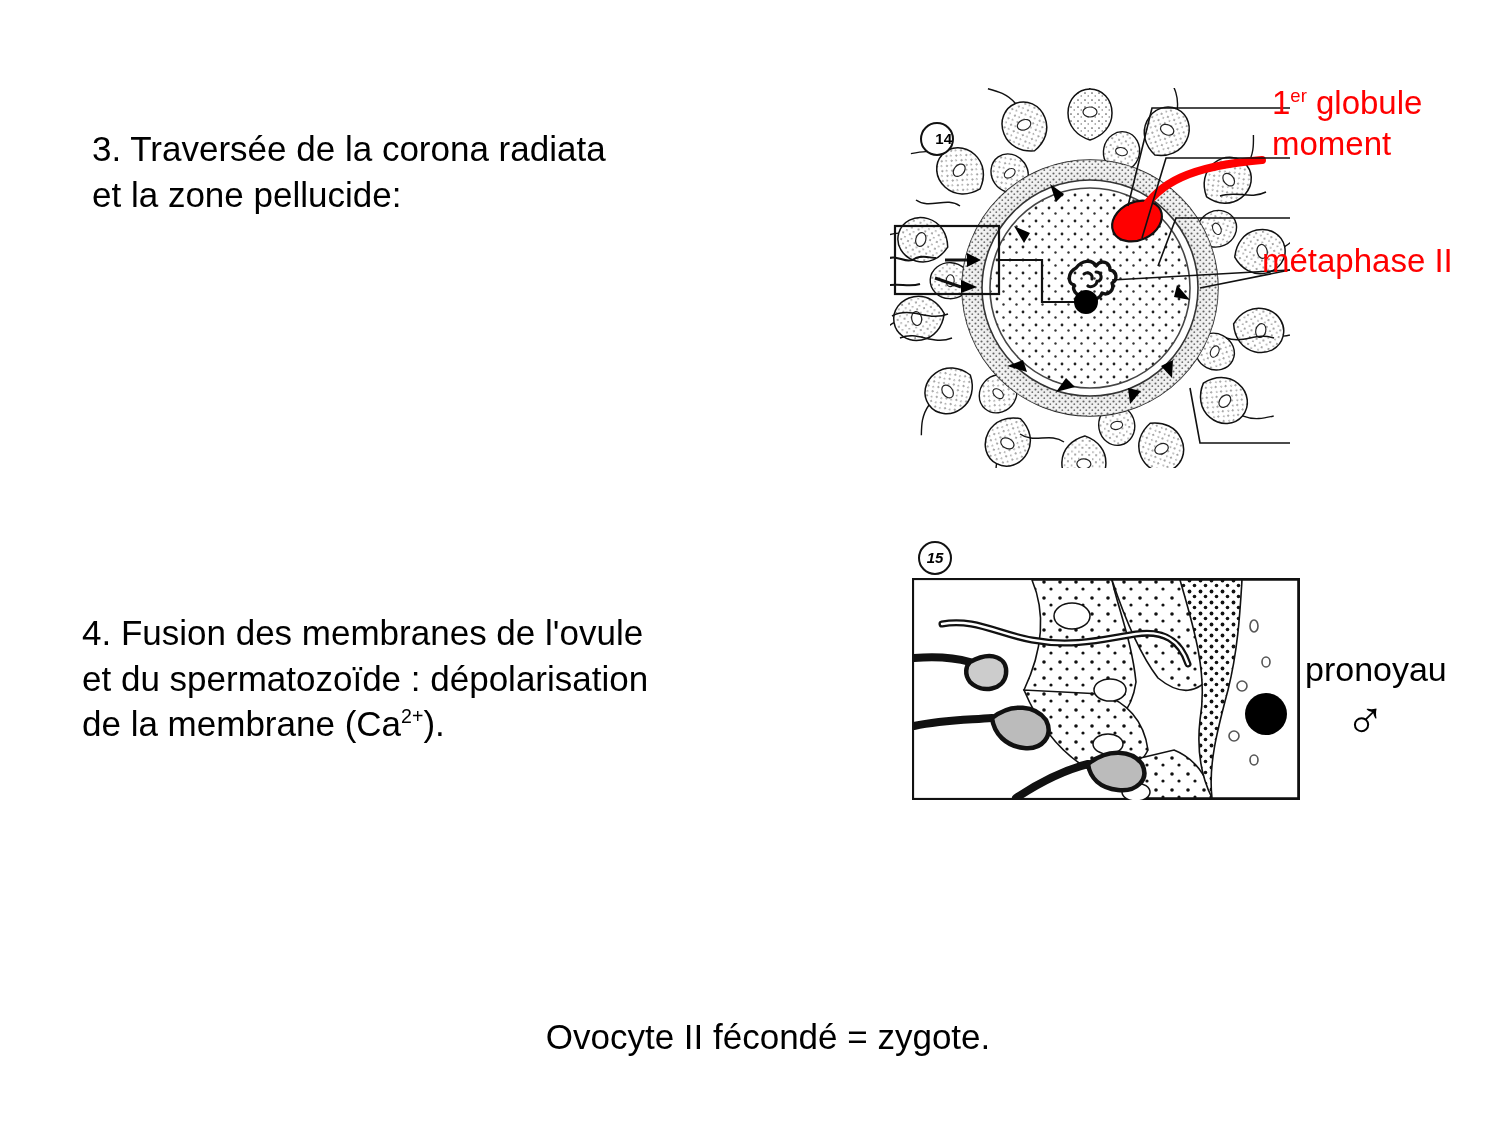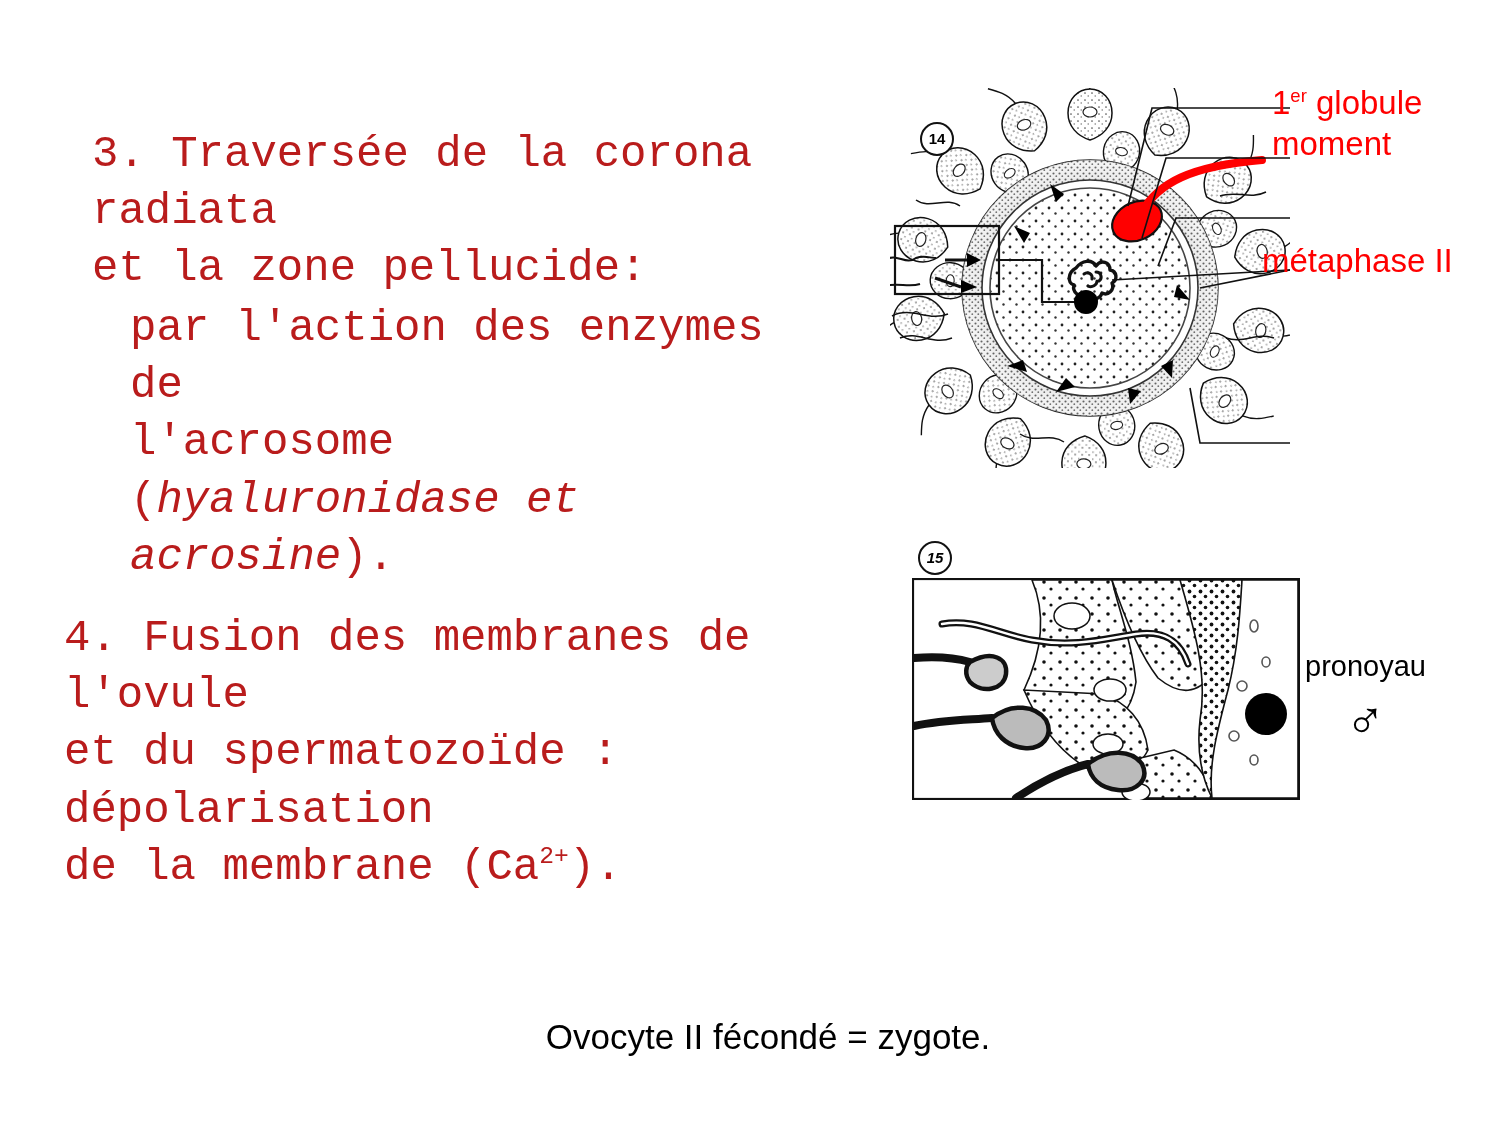--- a/index.html
+++ b/index.html
@@ -27,38 +27,37 @@
     width: 1500px;
     text-align: center;
     font-size: 36px;
     font-weight: bold;
     letter-spacing: 0.2px;
   }
 
   
   .textblock {
     position: absolute;
-    font-size: 44px;
+    font-size: 35px;
     line-height: 1.30;
     white-space: pre-wrap;
-    color: #b91c1c;
-    font-family: Liberation Mono, monospace;
+    color: #000000;
   }
   #para-3 {
     left: 92px;
     top: 126px;
     width: 700px;
   }
   #para-3-sub {
     left: 130px;
     top: 300px;
     width: 640px;
   }
   #para-4 {
-    left: 64px;
+    left: 82px;
     top: 610px;
     width: 790px;
   }
   #para-5 {
     left: 123px;
     top: 830px;
     width: 1290px;
   }
   #conclusion {
     position: absolute;
@@ -96,21 +95,21 @@
     left: 880px;
     top: 505px;
     width: 440px;
     text-align: center;
     font-size: 25px;
   }
   #lbl-pronoyau {
     position: absolute;
     left: 1305px;
     top: 650px;
-    font-size: 29px;
+    font-size: 34px;
   }
   #sym-male {
     position: absolute;
     left: 1345px;
     top: 693px;
     font-size: 54px;
     line-height: 1;
   }
 
   
@@ -120,21 +119,21 @@
     height: 30px;
     border: 2.5px solid #111;
     border-radius: 50%;
     font-size: 15px;
     font-weight: bold;
     text-align: center;
     line-height: 30px;
     background: #fff;
     z-index: 6;
   }
-  #badge-14 { left: 920px; top: 122px; }
+  #badge-14 { left: 920px; top: 122px; text-align: right; }
   #badge-15 { left: 918px; top: 541px; font-style: italic; }
 
   
   #fig-ovocyte {
     position: absolute;
     left: 890px;
     top: 88px;
     width: 400px;
     height: 380px;
   }
@@ -149,22 +148,20 @@
 </style>
 </head>
 <body>
 
 <div id="slide">
 
 
   <div id="para-3" class="textblock"><span>3. Traversée de la corona radiata</span>
 <span>et la zone pellucide:</span></div>
 
-  <div id="para-3-sub" class="textblock"><span>par l'action des enzymes de
-l'acrosome (</span><span class="ital">hyaluronidase et acrosine</span><span>).</span></div>
 
   <div id="para-4" class="textblock"><span>4. Fusion des membranes de l'ovule
 et du spermatozoïde : dépolarisation
 de la membrane (Ca</span><sup>2+</sup><span>).</span></div>
 
 
   <div id="conclusion">Ovocyte II fécondé = zygote.</div>
 
   <div id="badge-14" class="fig-badge">14</div>
 

